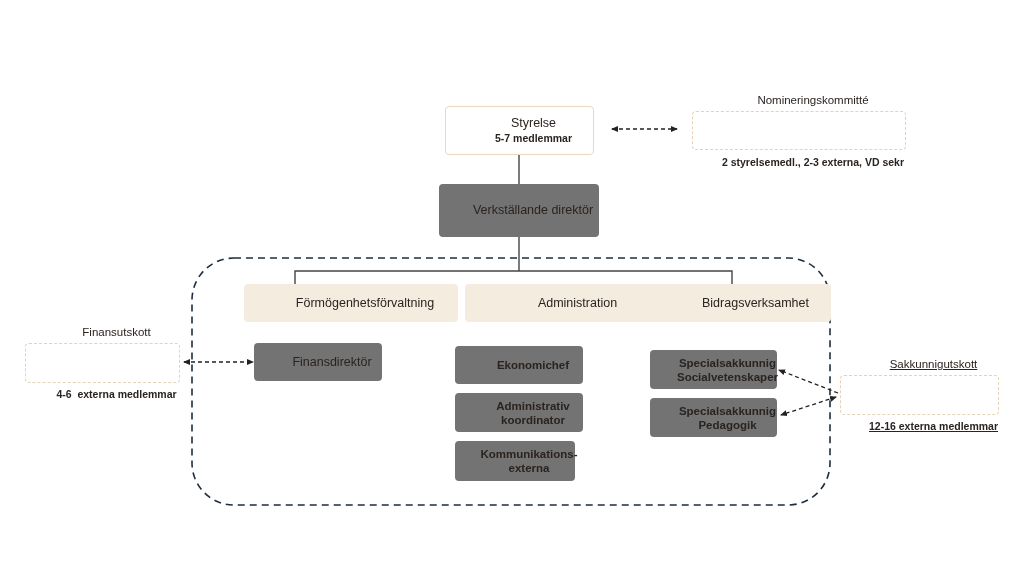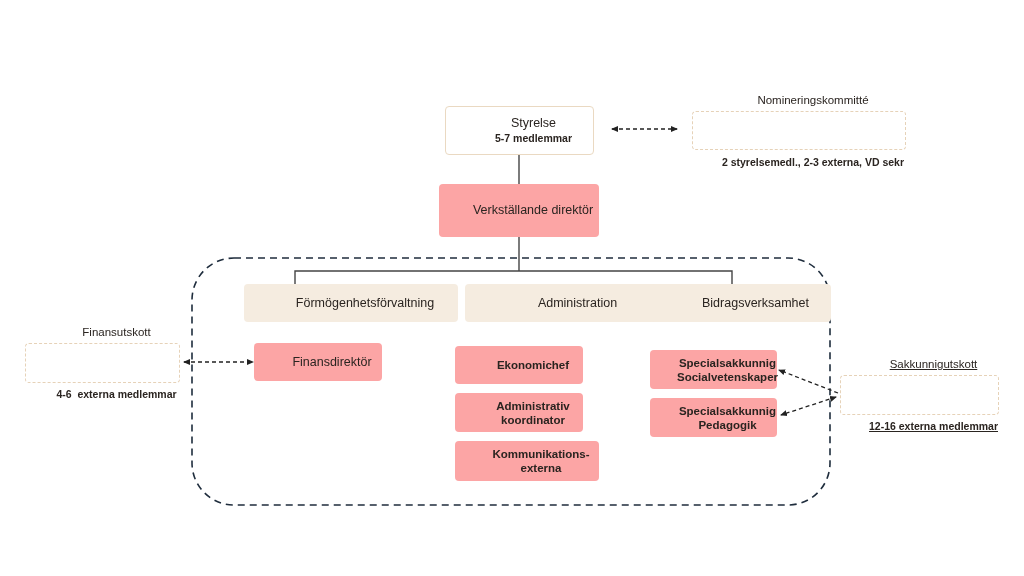--- a/index.html
+++ b/index.html
@@ -1,20 +1,20 @@
 <!DOCTYPE html>
 <html><head>
 <meta charset="utf-8">
 <style>
   html, body { margin: 0; padding: 0; background: #ffffff; }
   body { width: 1024px; height: 576px; position: relative; overflow: hidden;
          font-family: "Liberation Sans", "DejaVu Sans", sans-serif; color: #2a2420; }
   .node { position: absolute; box-sizing: border-box; display: flex; flex-direction: column;
           align-items: center; justify-content: center; text-align: center; border-radius: 4px; padding-left: 28px; }
-  .solid { background: #fca5a5; justify-content: center; }
+  .solid { background: #737373; justify-content: center; }
   .light { background: #f5ece0; margin-left: 32px; }
   .outline { background: #ffffff; border: 1.5px solid #ead9c2; }
   .dashed { background: #ffffff; border: 1.5px dashed #e6d2b8; gap: 48px; }
   .t1 { font-size: 12.5px; line-height: 15px; }
   .t2 { font-size: 10.5px; line-height: 14px; font-weight: bold; }
   .t3 { font-size: 11.5px; line-height: 14px; }
   svg.lines { position: absolute; left: 0; top: 0; }
 </style>
 </head>
 <body>
@@ -66,21 +66,21 @@
   <span class="t1">Finansdirektör</span>
 </div>
 
 <div class="node solid" style="left:455px;top:346px;width:128px;height:38px;">
   <span class="t2" style="font-size:11.5px">Ekonomichef</span>
 </div>
 <div class="node solid" style="left:455px;top:393px;width:128px;height:39px;">
   <span class="t2" style="font-size:11.5px">Administrativ</span>
   <span class="t2" style="font-size:11.5px">koordinator</span>
 </div>
-<div class="node solid" style="left:455px;top:441px;width:144px;height:40px;">
+<div class="node solid" style="left:455px;top:441px;width:120px;height:40px;">
   <span class="t2" style="font-size:11.5px">Kommunikations-</span>
   <span class="t2" style="font-size:11.5px">externa</span>
 </div>
 
 <div class="node solid" style="left:650px;top:350px;width:127px;height:39px;">
   <span class="t2" style="font-size:11.5px">Specialsakkunnig</span>
   <span class="t2" style="font-size:11.5px">Socialvetenskaper</span>
 </div>
 <div class="node solid" style="left:650px;top:398px;width:127px;height:39px;">
   <span class="t2" style="font-size:11.5px">Specialsakkunnig</span>

